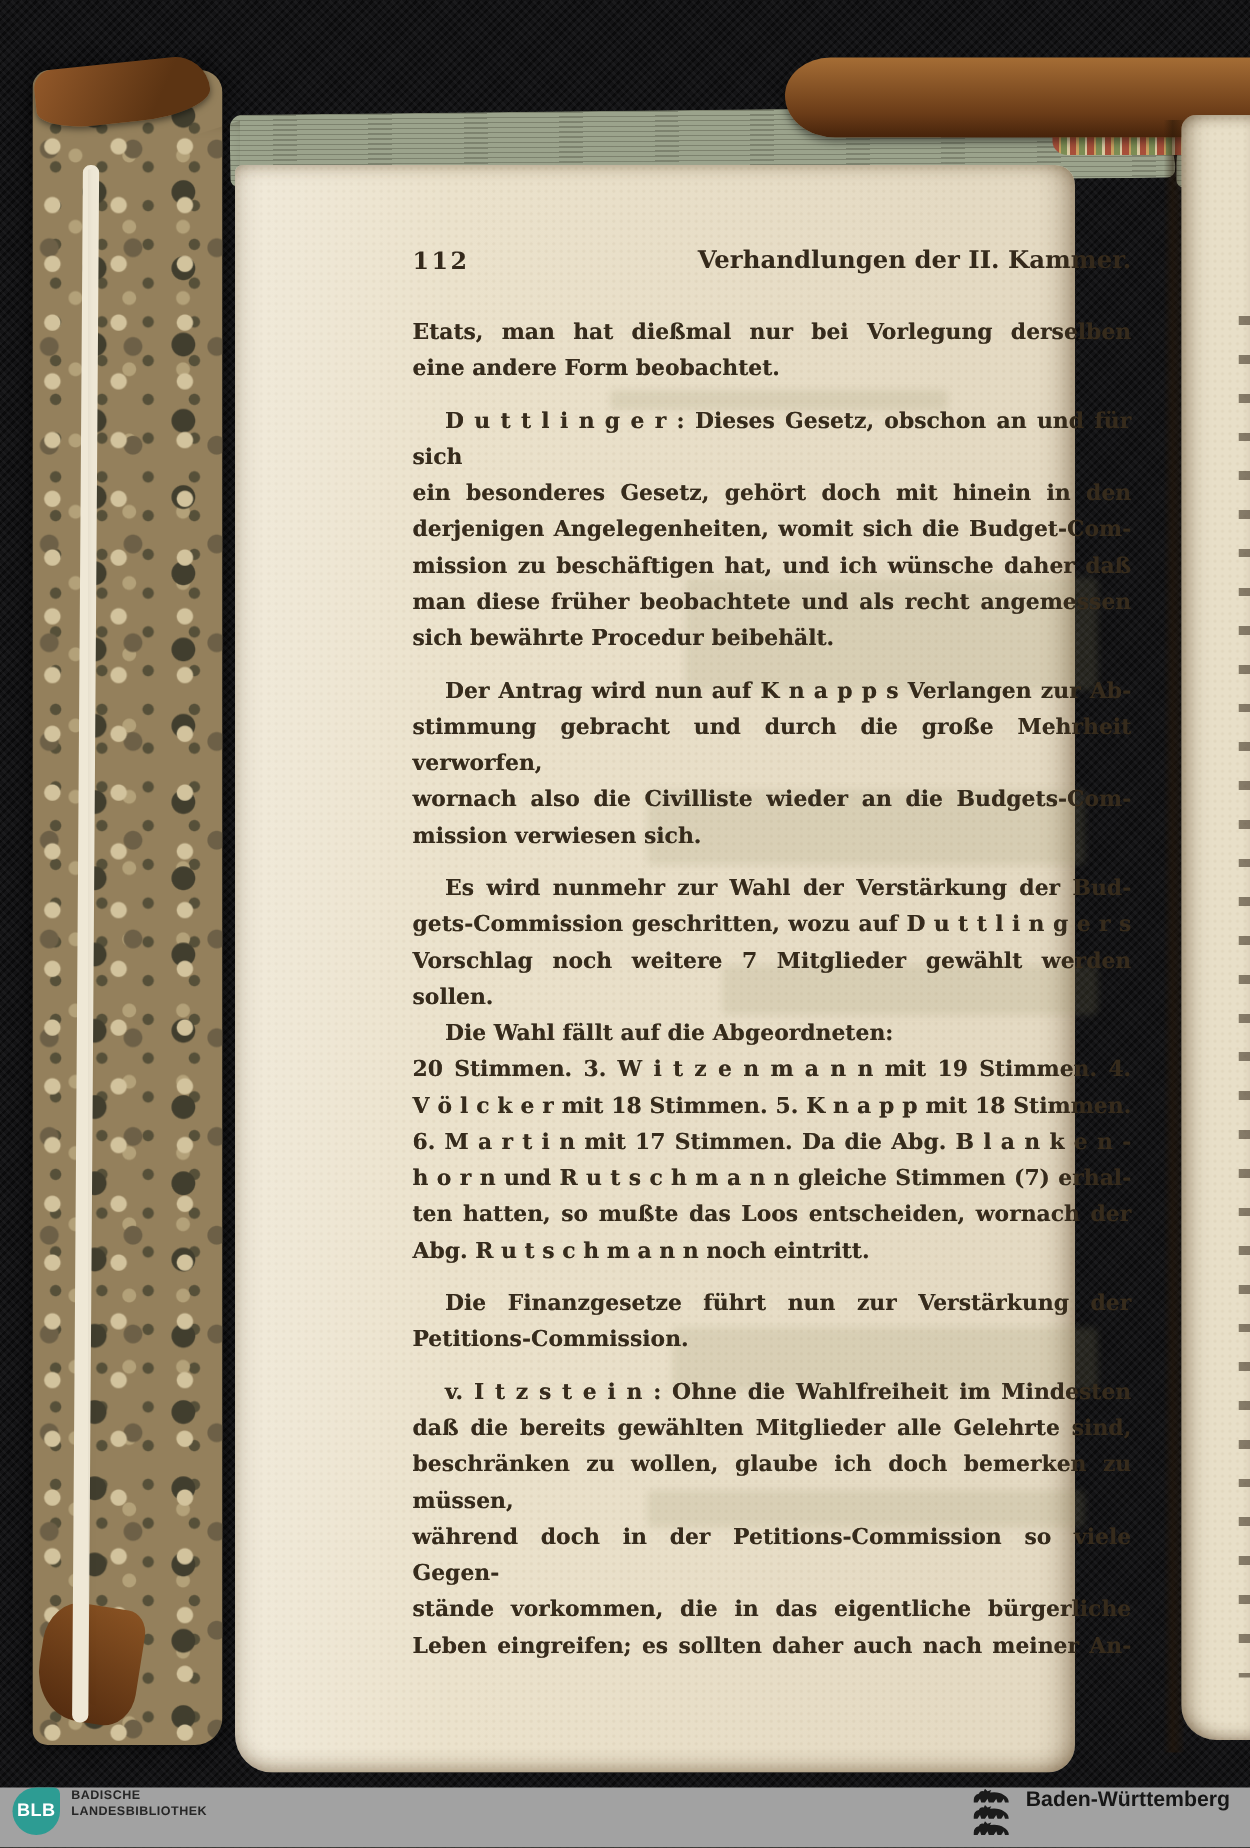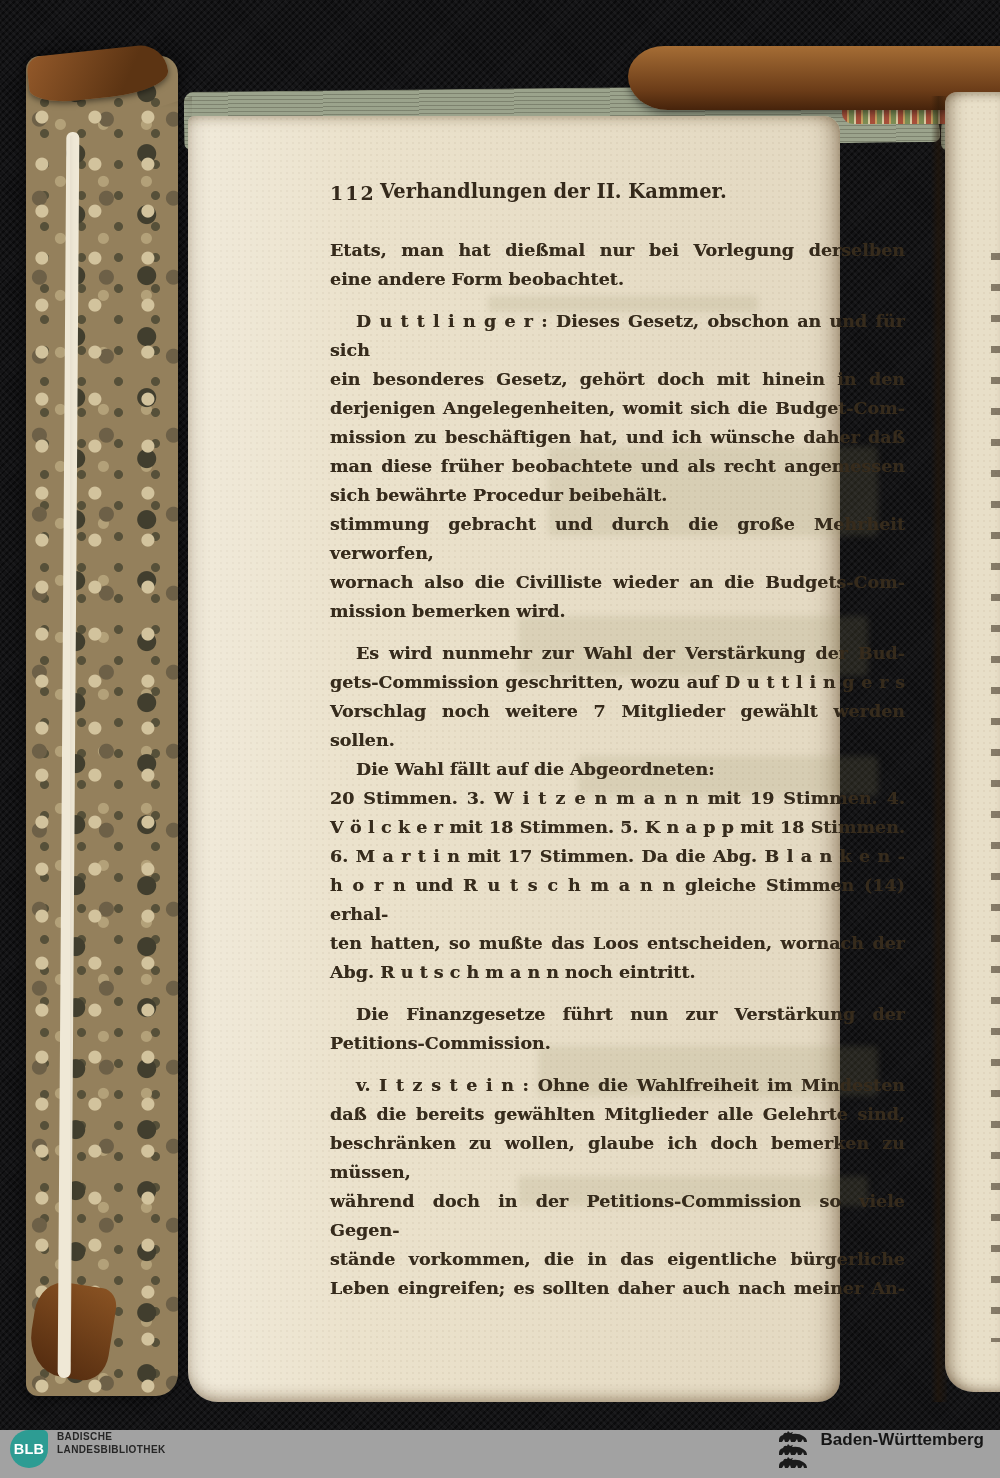--- a/index.html
+++ b/index.html
@@ -52,50 +52,51 @@
   .stack{
     position:absolute;left:70px;top:94px;width:122px;height:1312px;
     background-image:
       repeating-linear-gradient(90deg, rgba(125,95,55,.28) 0 1px, transparent 1px 9px),
       linear-gradient(90deg, #e6dabc 0 18%, #bdb396 30%, #a8a68e 42%, #c0b391 55%, #cdb astro 0, #d3bd94 68%, #c7ad82 82%, #e4d6b4 100%),
       repeating-linear-gradient(90deg, #e9ddc0 0 1px, #d6c5a2 1px 3px, #c1a981 3px 4px, #e2d3b2 4px 6px);
     clip-path:polygon(0 3.2%, 100% .2%, 100% 99.6%, 58% 99.2%, 0 96.6%);
     box-shadow:inset 0 10px 12px -8px rgba(40,30,15,.5);
   }
   .page{
-    position:absolute;left:188px;top:116px;width:652px;height:1286px;
+    position:absolute;left:188px;top:132px;width:652px;height:1286px;
     background-color:#ebe2cc;
     background-image:
       linear-gradient(90deg, rgba(255,255,255,.28), rgba(255,255,255,0) 26%, rgba(120,90,50,.06) 86%),
       radial-gradient(rgba(130,100,60,.07) 1px, transparent 1.4px);
     background-size:auto, 6px 6px;
     border-radius:6px 16px 22px 30px;
     box-shadow:
       inset -16px 0 24px -12px rgba(80,55,25,.55),
       inset 0 -12px 16px -10px rgba(80,55,25,.42),
       inset 0 8px 12px -8px rgba(95,75,45,.38),
       inset 14px 0 20px -14px rgba(95,75,45,.35);
+    padding-left: 20px;
   }
   .gutter{position:absolute;left:931px;top:96px;width:16px;height:1306px;
     background:linear-gradient(90deg, rgba(40,24,8,0), rgba(40,24,8,.5) 45%, rgba(40,24,8,.1));}
   .page-right{
     position:absolute;left:945px;top:92px;width:55px;height:1300px;
     background-color:#e8dfc8;
     background-image:radial-gradient(rgba(130,100,60,.07) 1px, transparent 1.4px);
     background-size:6px 6px;
     border-radius:12px 0 0 28px;
     box-shadow:inset 13px 0 16px -8px rgba(70,45,20,.5), inset 0 -10px 12px -8px rgba(70,45,20,.38), inset 0 9px 10px -7px rgba(80,60,35,.4);
   }
   .edge-frags{position:absolute;right:0;top:140px;width:9px;height:1110px;
     background:repeating-linear-gradient(180deg, rgba(52,40,25,0) 0 21px, rgba(52,40,25,.55) 21px 28px, rgba(52,40,25,0) 28px 31px);
     filter:blur(.4px);}
   
   .header-row{position:absolute;left:142px;top:64px;width:575px;height:30px;color:#34291b;}
   .pagenum{position:absolute;left:0;top:2px;font-size:19px;font-weight:bold;letter-spacing:2px;}
-  .runtitle{position:absolute;left:50px;right:0;top:0;text-align:left;font-size:19.5px;font-weight:bold;}
+  .runtitle{position:absolute;left:50px;right:0;top:0;text-align:right;font-size:19.5px;font-weight:bold;}
   .textblock{position:absolute;left:142px;top:120px;width:575px;color:#362b1c;}
   .line{font-size:17.5px;line-height:29px;font-weight:bold;text-shadow:0 0 .5px rgba(54,43,28,.6);}
   .line.j{text-align:justify;text-align-last:justify;}
   .line.ind{text-indent:26px;}
   .line.gap{margin-top:13px;}
   .ghost{position:absolute;background:rgba(148,142,102,.17);filter:blur(3px);border-radius:4px;}
   
   .bar{position:absolute;left:0;top:1430px;width:1000px;height:48px;background:#a2a2a2;
     display:flex;align-items:flex-start;font-family:"Liberation Sans", sans-serif;}
   .blb-badge{margin-left:10px;width:38px;height:38px;flex:0 0 auto;
@@ -137,31 +138,32 @@
 
     <div class="textblock">
         <div class="line j">Etats, man hat dießmal nur bei Vorlegung derselben</div>
         <div class="line">eine andere Form beobachtet.</div>
         <div class="line j ind gap">D u t t l i n g e r :  Dieses Gesetz, obschon an und für sich</div>
         <div class="line j">ein besonderes Gesetz, gehört doch mit hinein in den</div>
         <div class="line j">derjenigen Angelegenheiten, womit sich die Budget-Com-</div>
         <div class="line j">mission zu beschäftigen hat, und ich wünsche daher daß</div>
         <div class="line j">man diese früher beobachtete und als recht angemessen</div>
         <div class="line">sich bewährte Procedur beibehält.</div>
+        <div class="line j ind gap">Der Antrag wird nun auf K n a p p s Verlangen zur Ab-</div>
         <div class="line j">stimmung gebracht und durch die große Mehrheit verworfen,</div>
         <div class="line j">wornach also die Civilliste wieder an die Budgets-Com-</div>
-        <div class="line">mission bemerken wird.</div>
+        <div class="line">mission verwiesen sich.</div>
         <div class="line j ind gap">Es wird nunmehr zur Wahl der Verstärkung der Bud-</div>
         <div class="line j">gets-Commission geschritten, wozu auf D u t t l i n g e r s</div>
         <div class="line j">Vorschlag noch weitere 7 Mitglieder gewählt werden sollen.</div>
         <div class="line ind">Die Wahl fällt auf die Abgeordneten:</div>
         <div class="line j">20 Stimmen.  3. W i t z e n m a n n  mit 19 Stimmen.  4.</div>
         <div class="line j">V ö l c k e r  mit 18 Stimmen.  5. K n a p p  mit 18 Stimmen.</div>
         <div class="line j">6. M a r t i n  mit 17 Stimmen.  Da die Abg. B l a n k e n -</div>
-        <div class="line j">h o r n  und  R u t s c h m a n n  gleiche Stimmen (14) erhal-</div>
+        <div class="line j">h o r n  und  R u t s c h m a n n  gleiche Stimmen (7) erhal-</div>
         <div class="line j">ten hatten, so mußte das Loos entscheiden, wornach der</div>
         <div class="line">Abg. R u t s c h m a n n  noch eintritt.</div>
         <div class="line j ind gap">Die Finanzgesetze führt nun zur Verstärkung der</div>
         <div class="line">Petitions-Commission.</div>
         <div class="line j ind gap">v. I t z s t e i n :  Ohne die Wahlfreiheit im Mindesten</div>
         <div class="line j">daß die bereits gewählten Mitglieder alle Gelehrte sind,</div>
         <div class="line j">beschränken zu wollen, glaube ich doch bemerken zu müssen,</div>
         <div class="line j">während doch in der Petitions-Commission so viele Gegen-</div>
         <div class="line j">stände vorkommen, die in das eigentliche bürgerliche</div>
         <div class="line j">Leben eingreifen; es sollten daher auch nach meiner An-</div>

